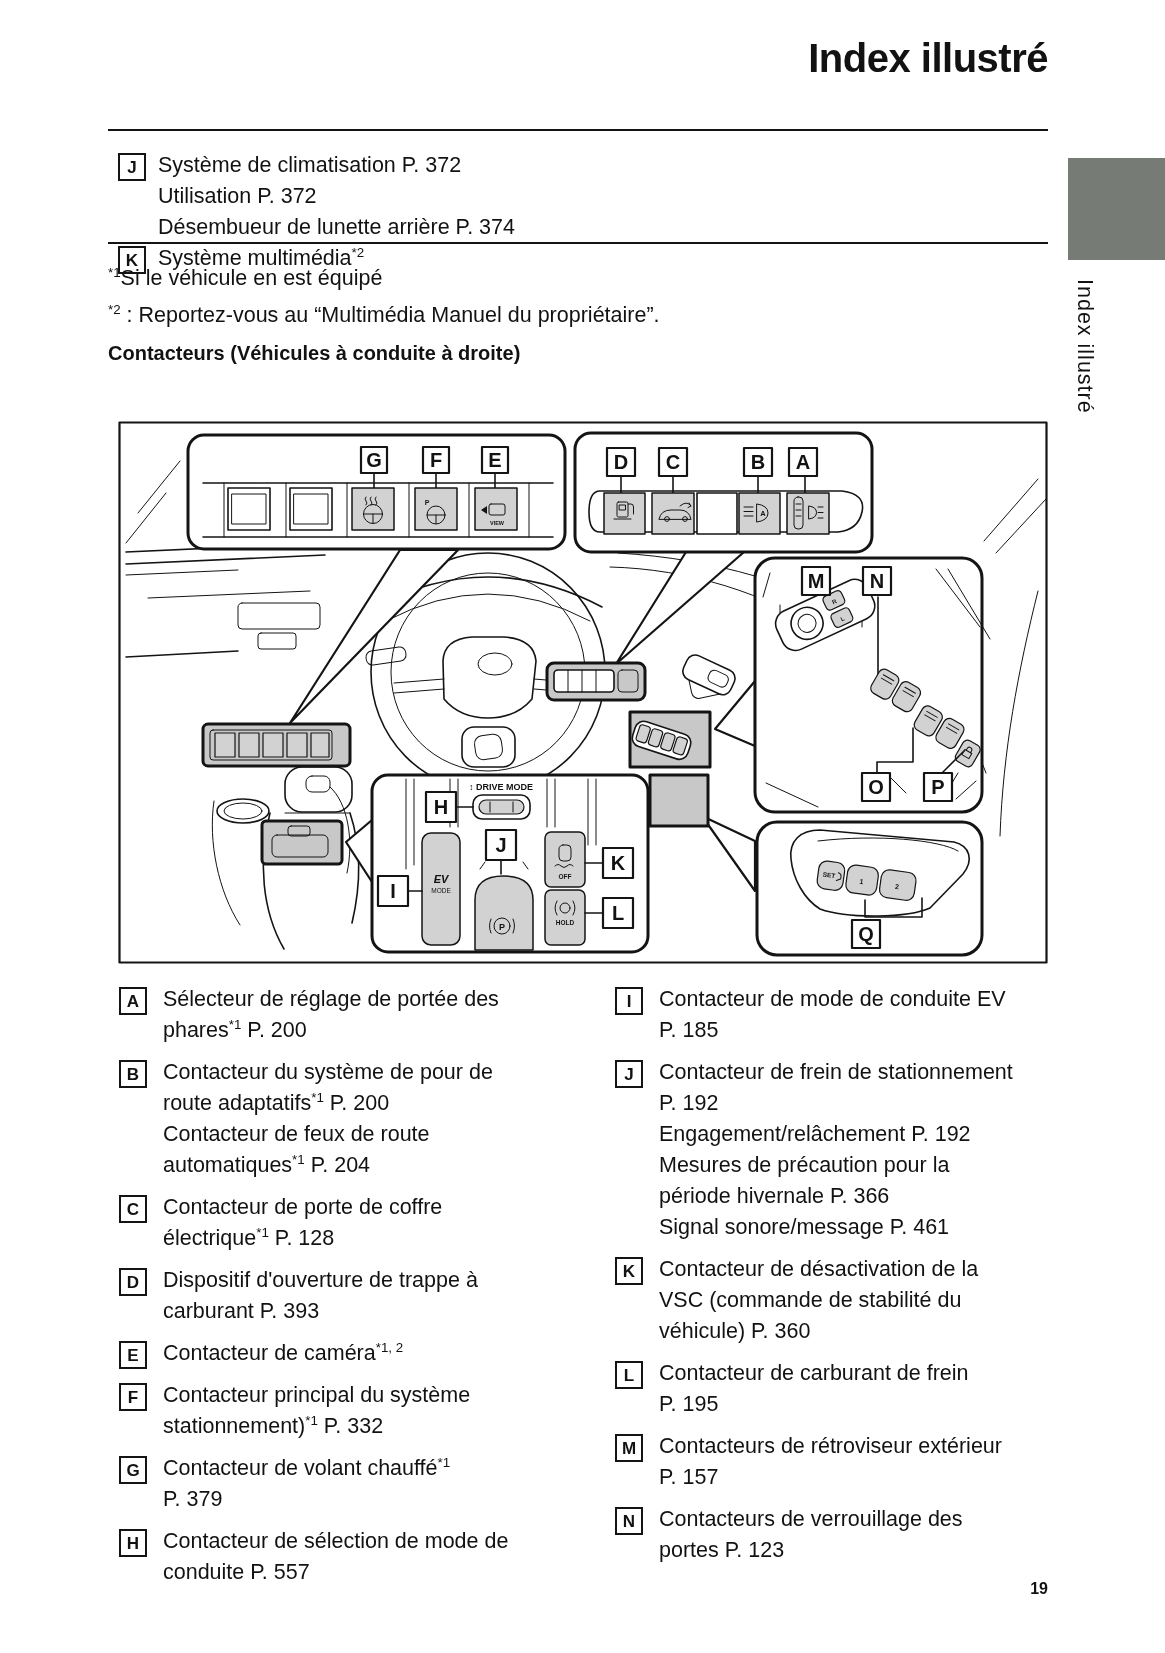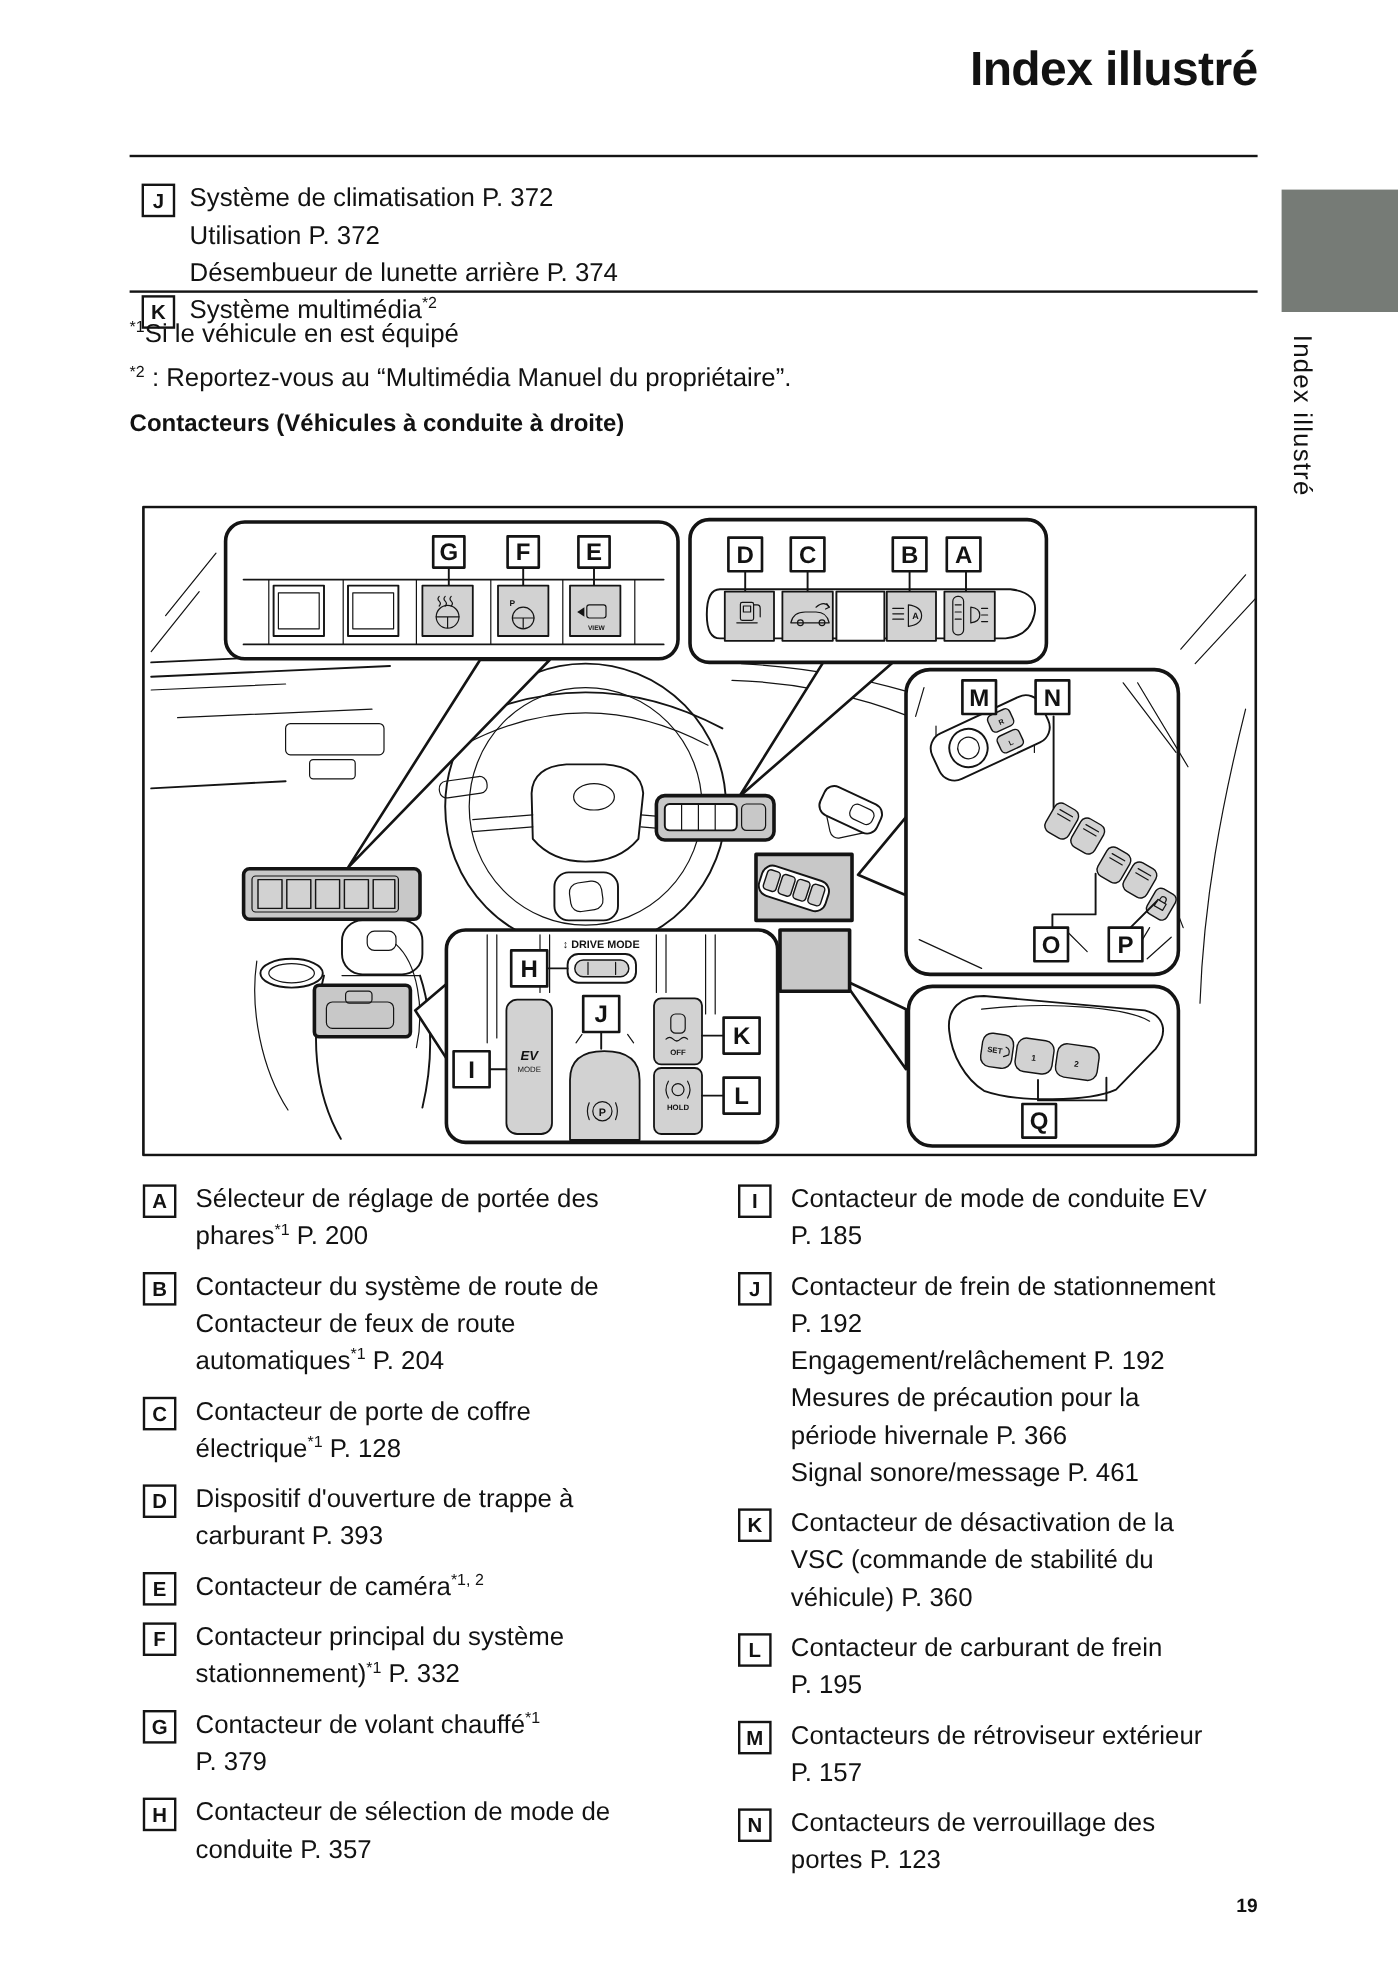--- a/index.html
+++ b/index.html
@@ -394,21 +394,22 @@
       <span class="lbox">A</span>
       <div>
         <div class="ln">Sélecteur de réglage de portée des</div>
         <div class="ln">phares<sup>*1</sup> P. 200</div>
       </div>
     </div>
 
     <div class="entry">
       <span class="lbox">B</span>
       <div>
-        <div class="ln">Contacteur du système de route de</div>
+        <div class="ln">Contacteur du système de pour de</div>
+        <div class="ln">route adaptatifs<sup>*1</sup> P. 200</div>
         <div class="ln">Contacteur de feux de route</div>
         <div class="ln">automatiques<sup>*1</sup> P. 204</div>
       </div>
     </div>
 
     <div class="entry">
       <span class="lbox">C</span>
       <div>
         <div class="ln">Contacteur de porte de coffre</div>
         <div class="ln">électrique<sup>*1</sup> P. 128</div>
@@ -443,21 +444,21 @@
       <div>
         <div class="ln">Contacteur de volant chauffé<sup>*1</sup></div>
         <div class="ln">P. 379</div>
       </div>
     </div>
 
     <div class="entry">
       <span class="lbox">H</span>
       <div>
         <div class="ln">Contacteur de sélection de mode de</div>
-        <div class="ln">conduite P. 357</div>
+        <div class="ln">conduite P. 557</div>
       </div>
     </div>
   </div>
 <div class="abs" id="col-right">
 
     <div class="entry">
       <span class="lbox">I</span>
       <div>
         <div class="ln">Contacteur de mode de conduite EV</div>
         <div class="ln">P. 185</div>

